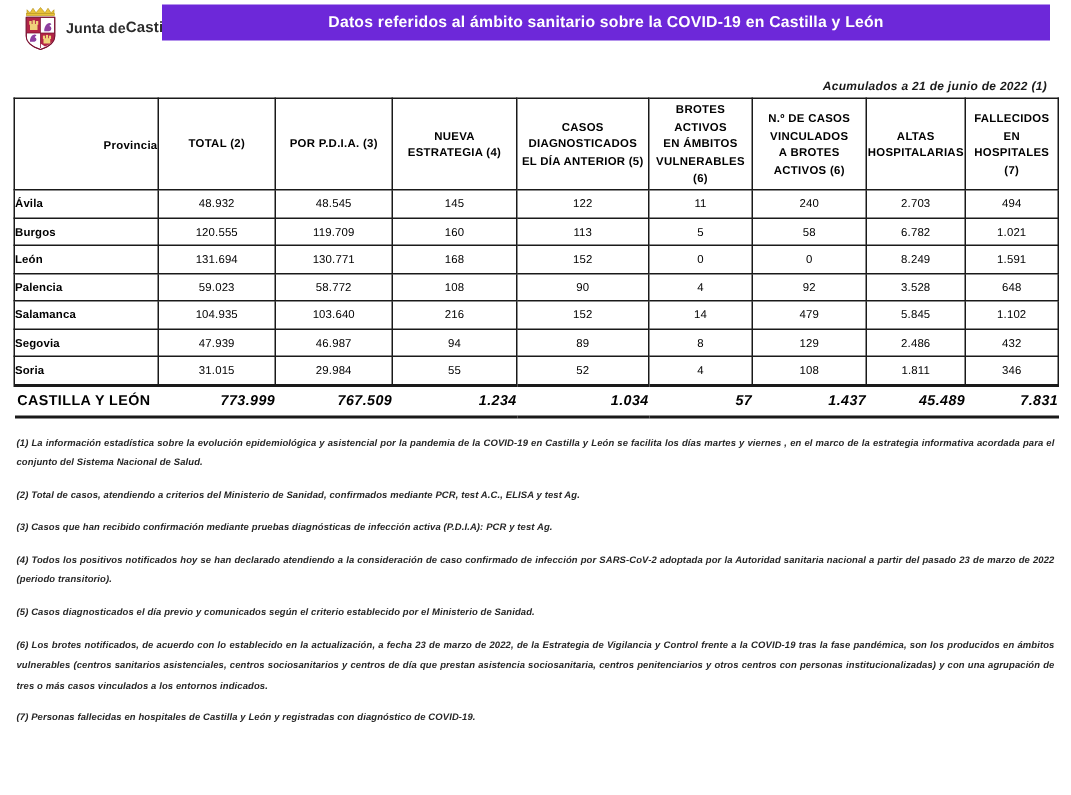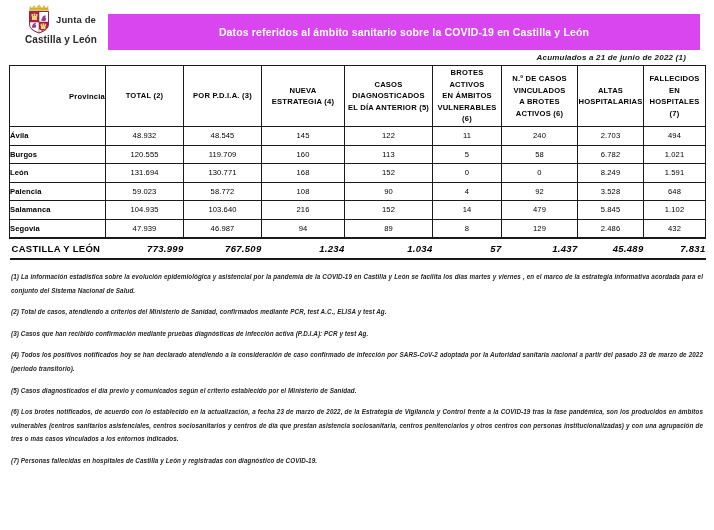--- a/index.html
+++ b/index.html
@@ -27,21 +27,21 @@
     height: 47px;
     display: flex;
     align-items: flex-start;
   }
   .logo-block {
     width: 108px;
     padding-left: 14px;
     padding-top: 4px;
     box-sizing: border-box;
     display: flex;
-    flex-direction: column;
+    flex-direction: row;
     align-items: center;
   }
   .crest-row {
     display: flex;
     align-items: center;
     gap: 4px;
   }
   .crest {
     width: 26px;
     height: 30px;
@@ -60,39 +60,39 @@
     font-weight: bold;
     color: #2b2b2b;
     letter-spacing: 0.1px;
     line-height: 12px;
     white-space: nowrap;
     margin-top: 0px;
   }
   .banner {
     flex: 1;
     margin-right: 14px;
-    margin-top: 14px;
-    height: 36px;
-    background: #d946ef;
+    margin-top: 3px;
+    height: 24px;
+    background: #6d28d9;
     display: flex;
     align-items: center;
     justify-content: center;
   }
   .banner-title {
     color: #ffffff;
     font-size: 10.5px;
     font-weight: bold;
     letter-spacing: 0.15px;
     text-align: center;
   }
 
   
   .dateline {
     text-align: right;
-    padding-right: 28px;
+    padding-right: 16px;
     padding-top: 6px;
     padding-bottom: 3px;
     font-size: 8px;
     font-style: italic;
     font-weight: bold;
     color: #1a1a1a;
     letter-spacing: 0.2px;
   }
 
   
@@ -363,20 +363,31 @@
             <td class="prov">Segovia</td>
             <td class="num">47.939</td>
             <td class="num">46.987</td>
             <td class="num">94</td>
             <td class="num">89</td>
             <td class="num">8</td>
             <td class="num">129</td>
             <td class="num">2.486</td>
             <td class="num">432</td>
           </tr>
+          <tr>
+            <td class="prov">Soria</td>
+            <td class="num">31.015</td>
+            <td class="num">29.984</td>
+            <td class="num">55</td>
+            <td class="num">52</td>
+            <td class="num">4</td>
+            <td class="num">108</td>
+            <td class="num">1.811</td>
+            <td class="num">346</td>
+          </tr>
           <tr class="total">
             <td class="prov">CASTILLA Y LEÓN</td>
             <td class="num">773.999</td>
             <td class="num">767.509</td>
             <td class="num">1.234</td>
             <td class="num">1.034</td>
             <td class="num">57</td>
             <td class="num">1.437</td>
             <td class="num">45.489</td>
             <td class="num">7.831</td>

